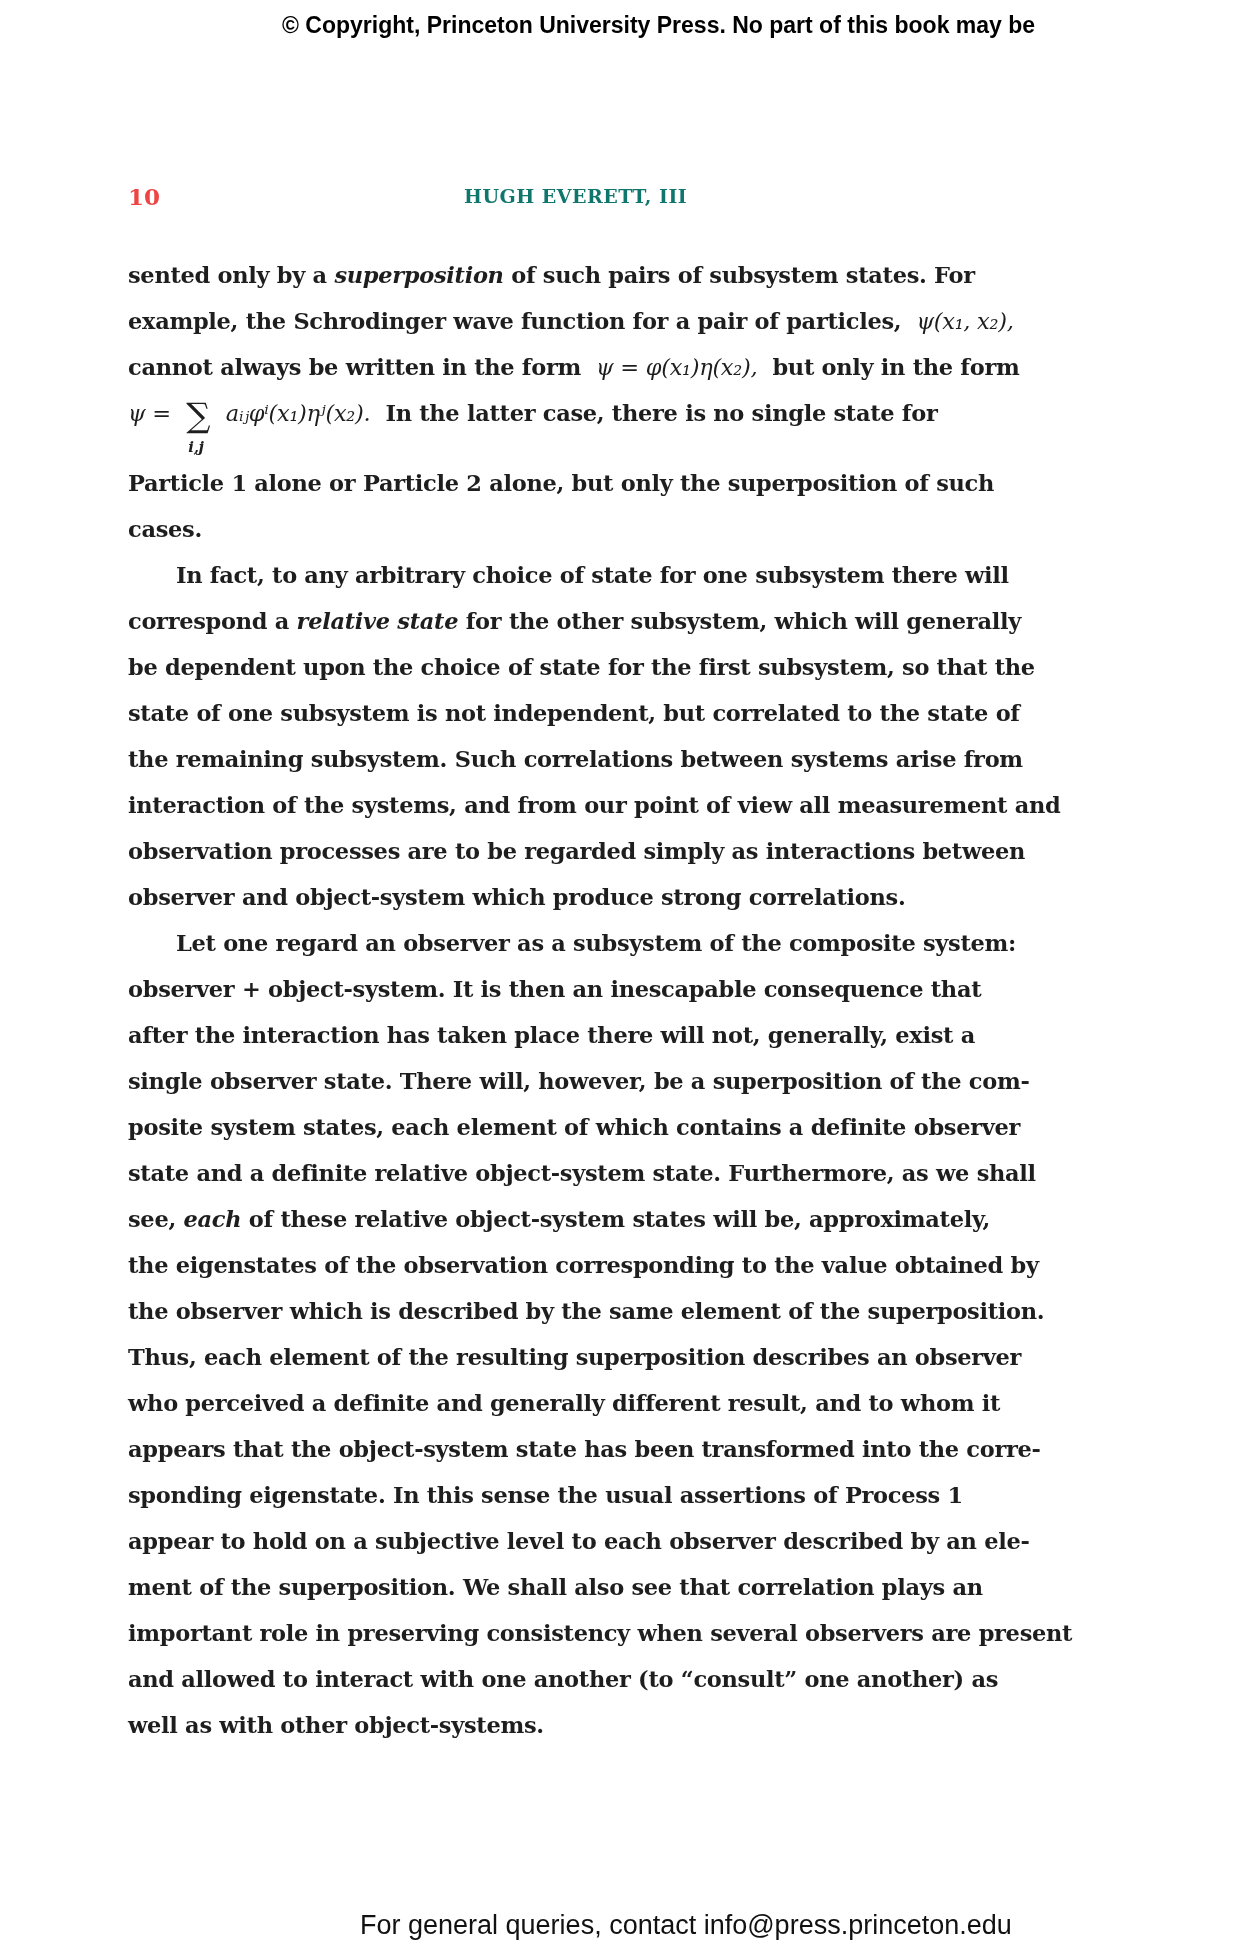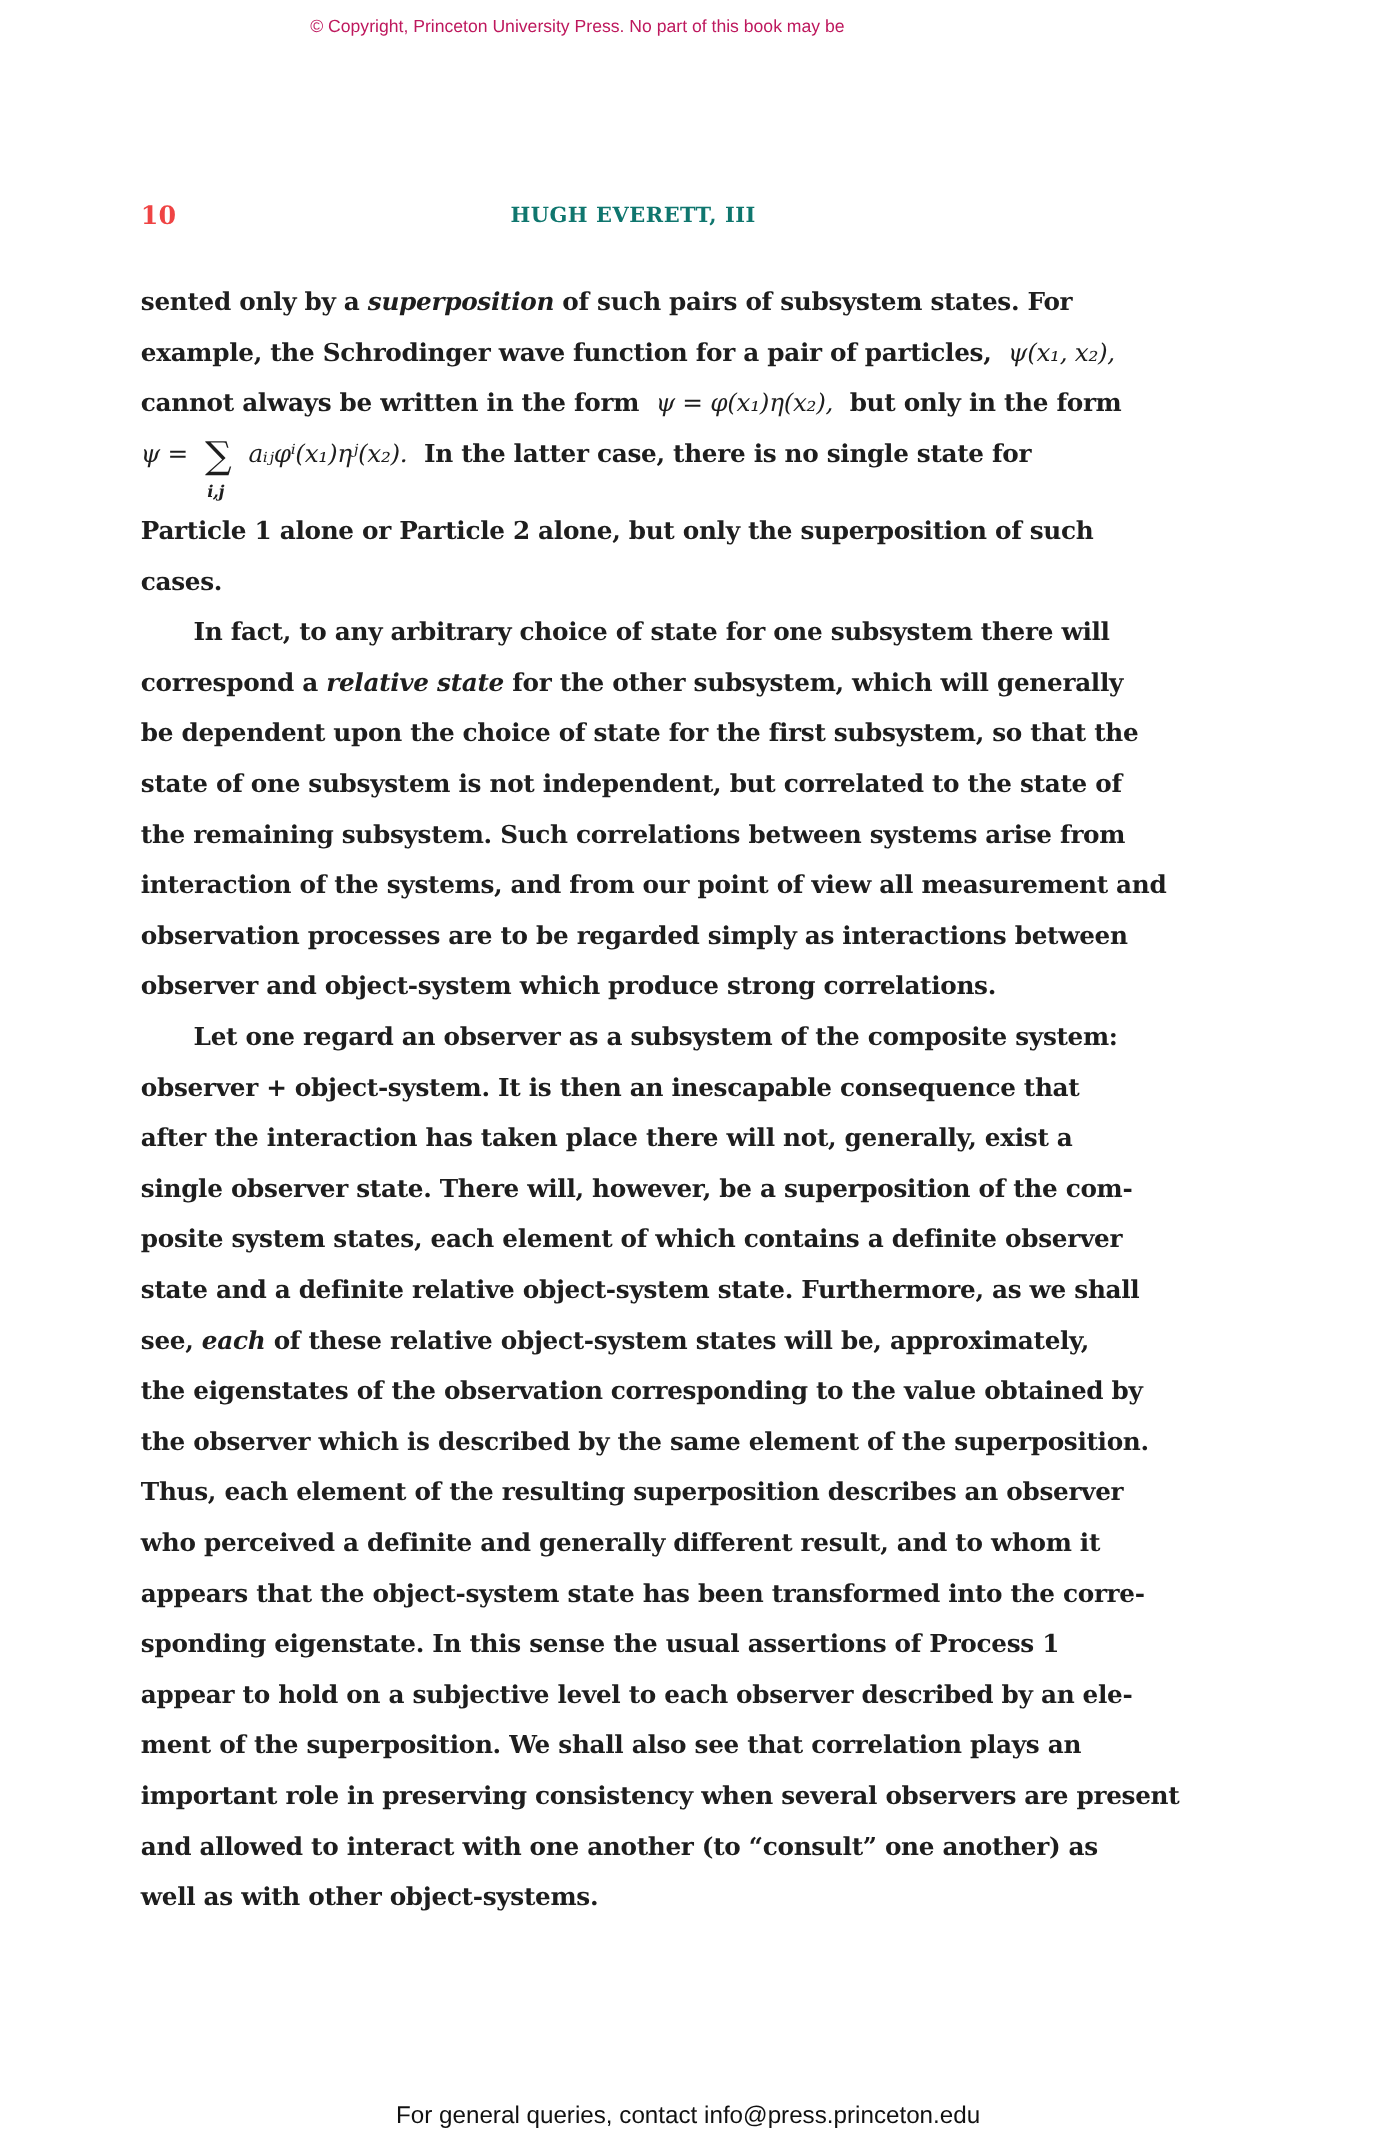--- a/index.html
+++ b/index.html
@@ -13,23 +13,24 @@
       position: relative;
       overflow: hidden;
       color: #1a1a1a;
     }
     .copyright {
       position: absolute;
       left: 282px;
       top: 12px;
       width: 720px;
       font-family: "Liberation Sans", sans-serif;
-      font-size: 16px;
+      font-size: 23px;
       line-height: 26px;
-      color: #be185d;
+      color: #000000;
+      font-weight: bold;
     }
     .copyright div { white-space: nowrap; }
 
     .running-head {
       position: absolute;
       top: 183px;
       left: 128px;
       width: 960px;
       height: 30px;
       font-family: "DejaVu Serif", serif;
@@ -91,21 +92,21 @@
       top: 34px;
       font-size: 15px;
       font-style: italic;
     }
 
     .footer {
       position: absolute;
       left: 360px;
       top: 1910px;
       font-family: "Liberation Sans", sans-serif;
-      font-size: 22px;
+      font-size: 27px;
       color: #111;
       white-space: nowrap;
     }
   </style>
 </head>
 <body>
 
 <div class="copyright">
   <div>© Copyright, Princeton University Press. No part of this book may be</div>
 </div>

